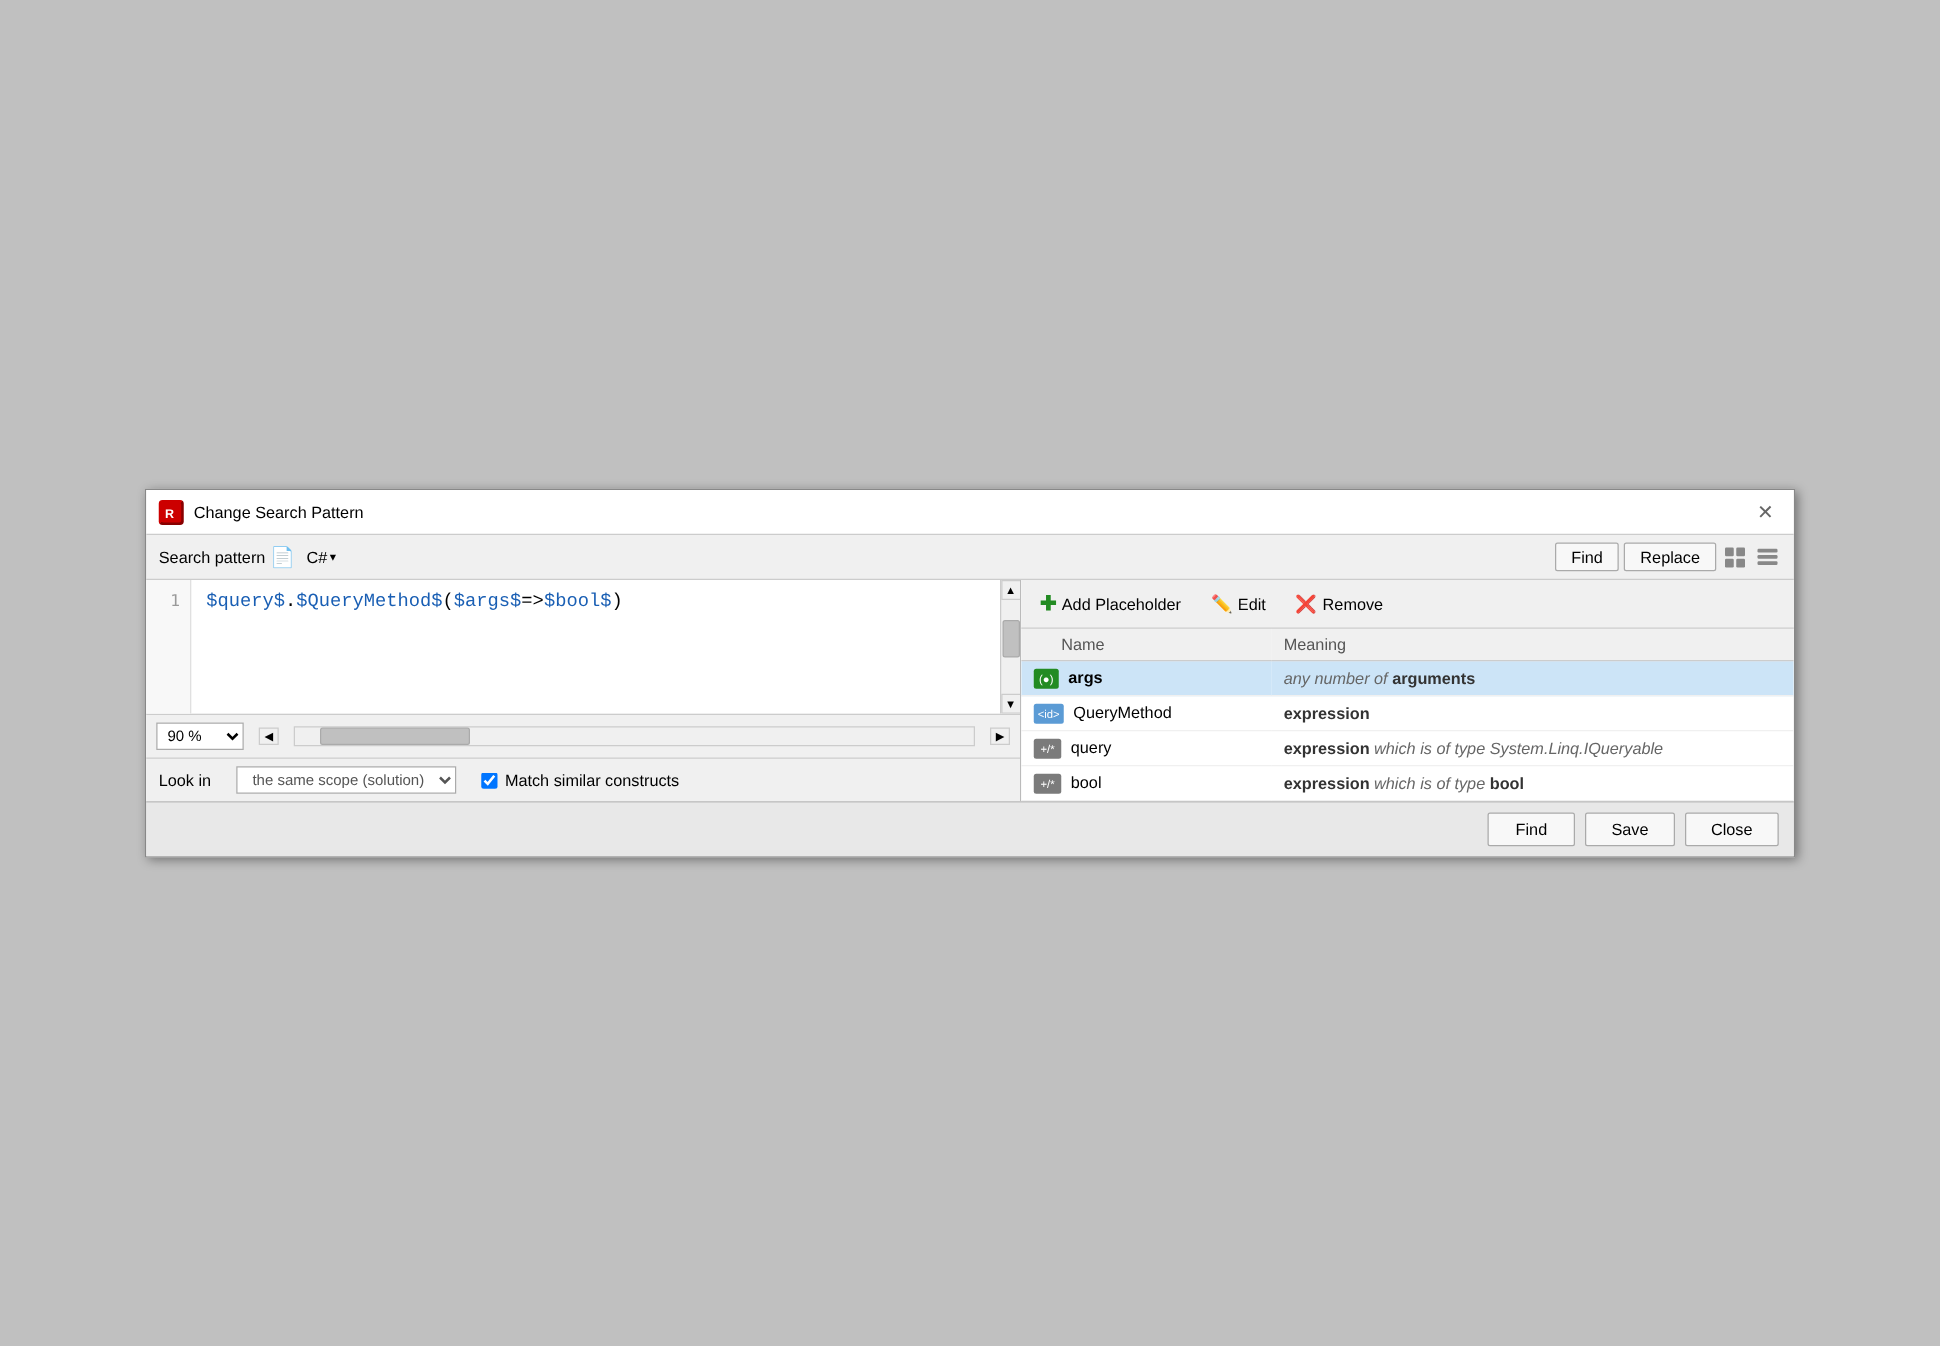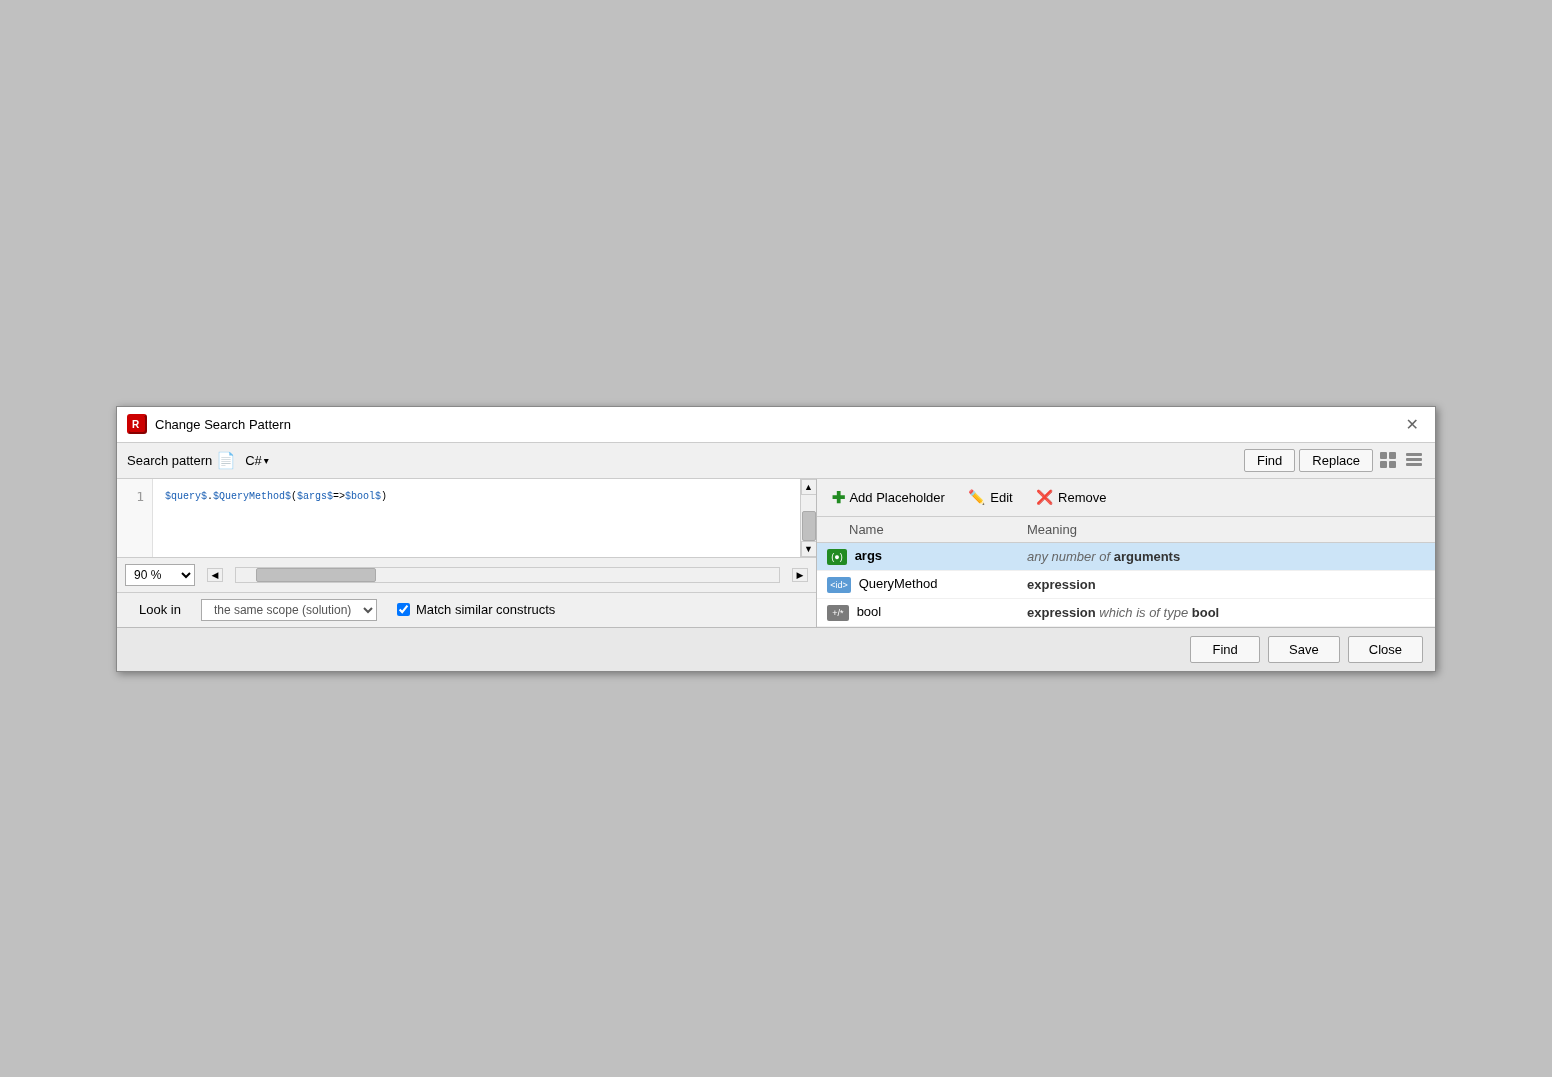--- a/index.html
+++ b/index.html
@@ -135,21 +135,21 @@
       font-family: 'Consolas', monospace;
       padding-right: 8px;
     }
     .line-num {
       line-height: 20px;
     }
     .code-content {
       flex: 1;
       padding: 8px 12px;
       font-family: 'Consolas', 'Courier New', monospace;
-      font-size: 10px;
+      font-size: 15px;
       line-height: 20px;
       overflow: auto;
     }
     .code-line {
       display: flex;
       flex-wrap: wrap;
       gap: 0;
     }
     .kw-blue { color: #1a5fb4; font-weight: normal; }
     .scrollbar-v {
@@ -225,21 +225,21 @@
       flex-shrink: 0;
     }
     .options-row {
       display: flex;
       align-items: center;
       padding: 6px 10px;
       background: #f0f0f0;
       border-top: 1px solid #ccc;
       gap: 20px;
     }
-    .look-in-label { font-size: 13px; margin-left: 12px; }
+    .look-in-label { font-size: 13px; }
     .look-in-select {
       border: 1px solid #aaa;
       padding: 2px 8px;
       background: #fff;
       font-size: 12px;
       color: #555;
     }
     .checkbox-row {
       display: flex;
       align-items: center;
@@ -493,20 +493,30 @@
             <tr class="row-normal">
               <td>
                 <span class="icon-id">&lt;id&gt;</span>
                 <span>QueryMethod</span>
               </td>
               <td>
                 <span class="meaning-bold">expression</span>
               </td>
             </tr>
 
+            <tr class="row-normal">
+              <td>
+                <span class="icon-expr">+/*</span>
+                <span>query</span>
+              </td>
+              <td>
+                <span class="meaning-bold">expression</span>
+                <span class="meaning-text"> which is of type System.Linq.IQueryable</span>
+              </td>
+            </tr>
 
             <tr class="row-normal">
               <td>
                 <span class="icon-expr">+/*</span>
                 <span>bool</span>
               </td>
               <td>
                 <span class="meaning-bold">expression</span>
                 <span class="meaning-text"> which is of type </span>
                 <span class="meaning-bold">bool</span>

